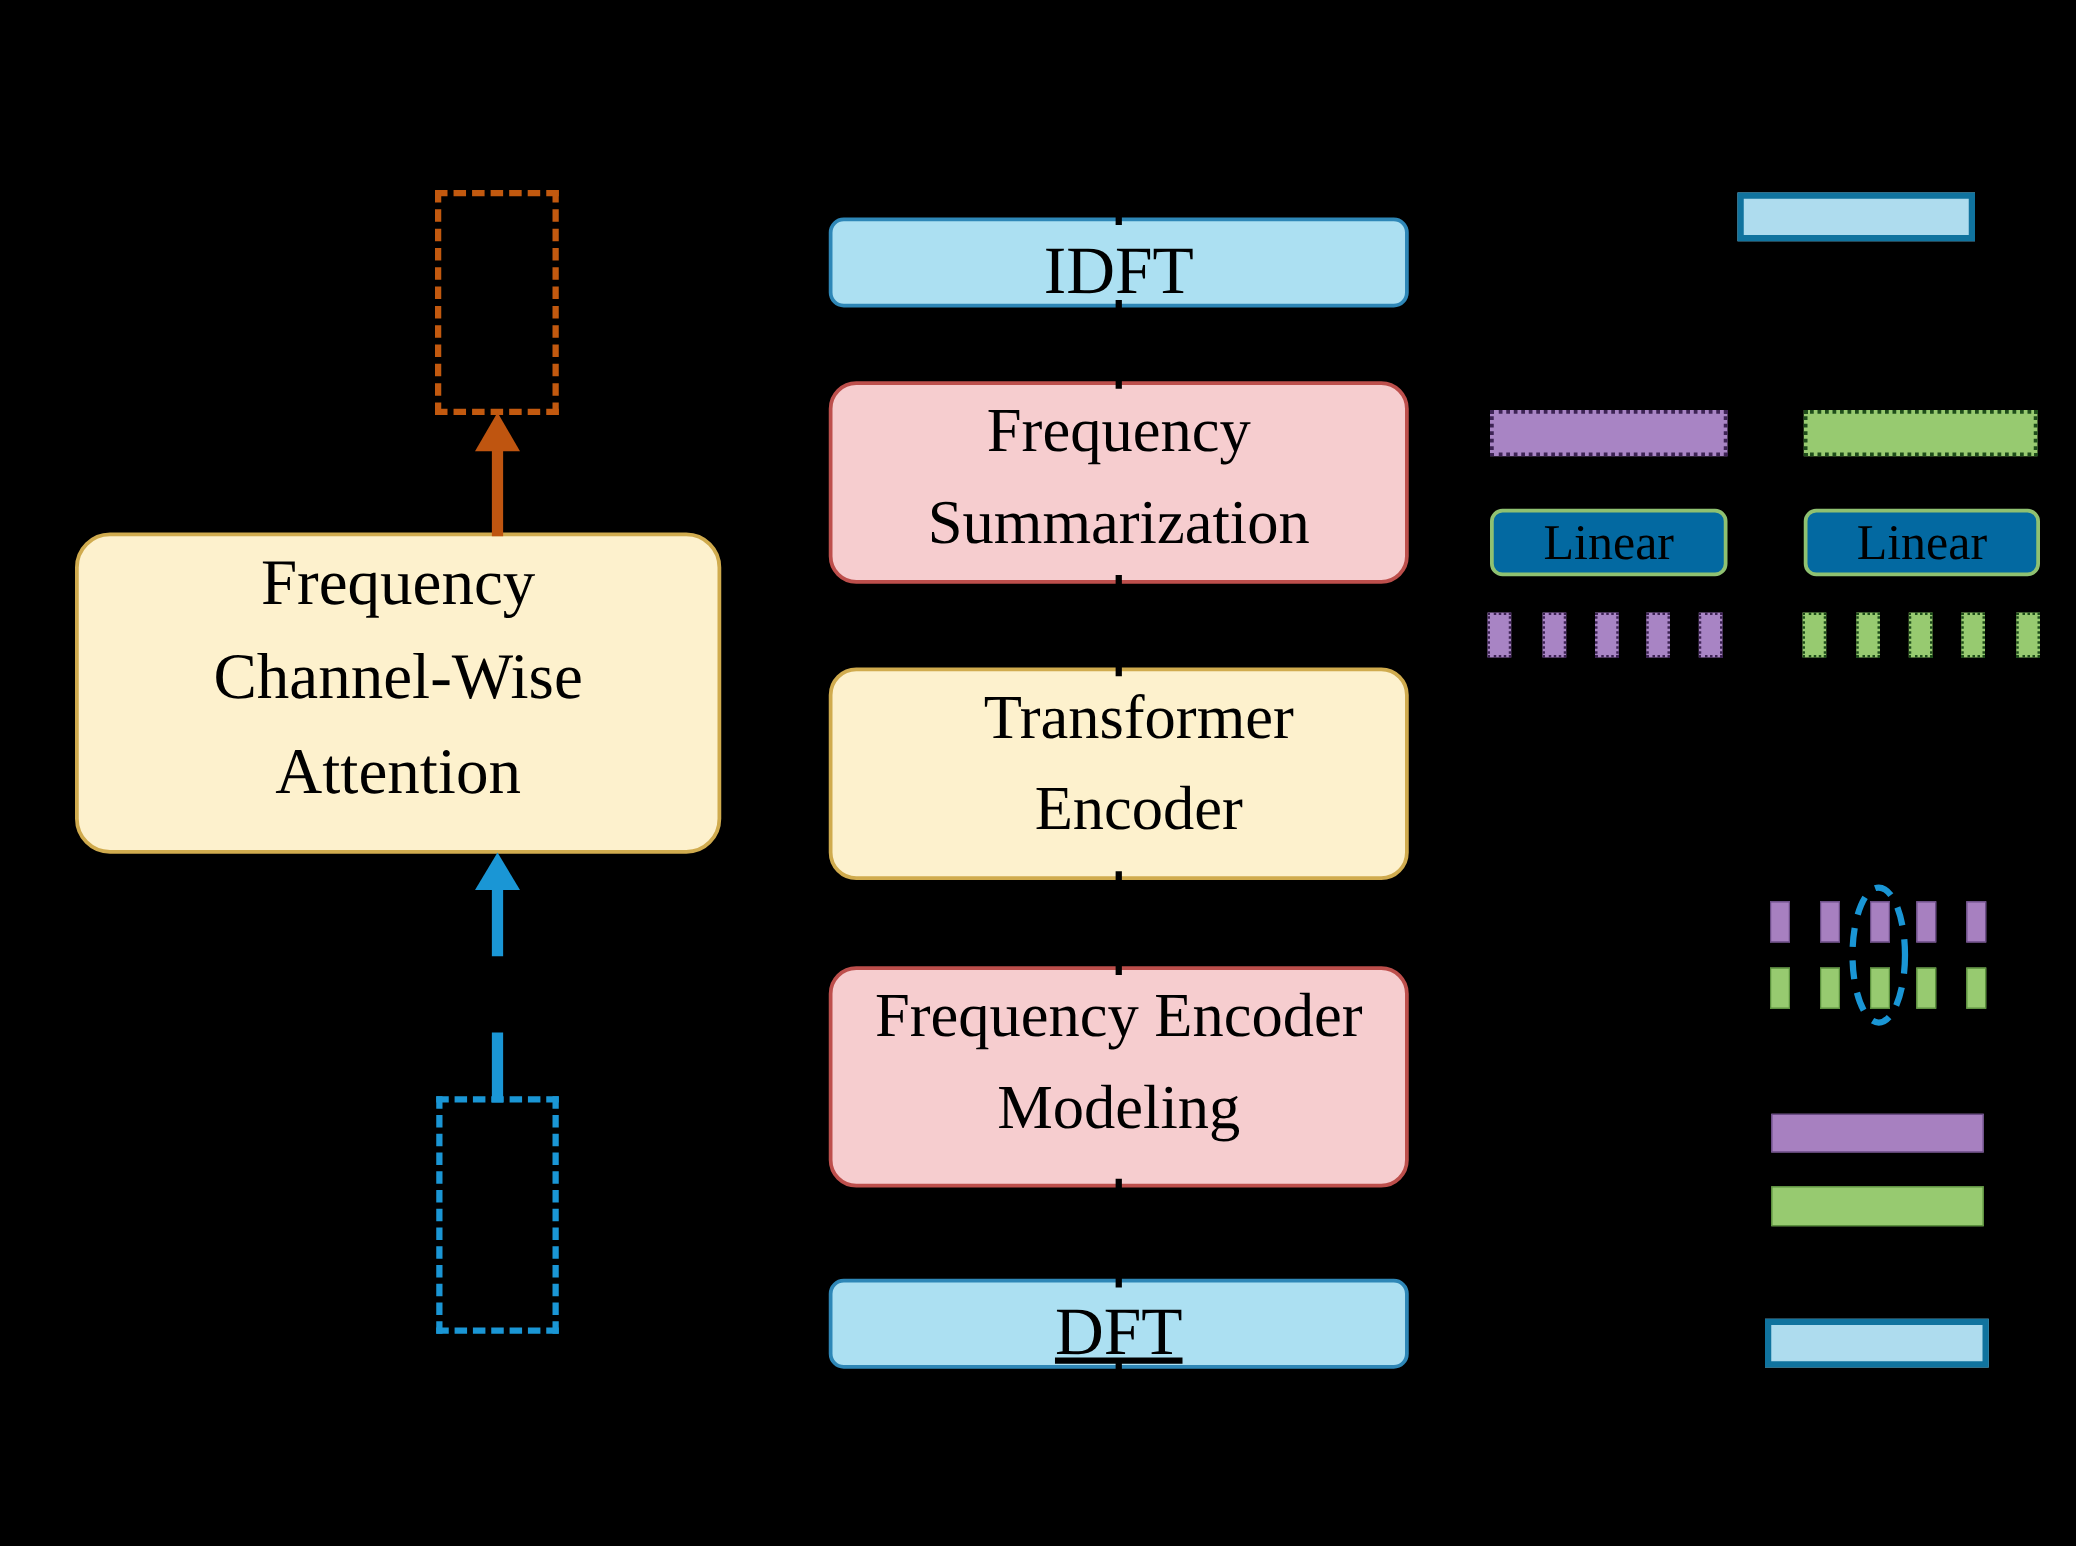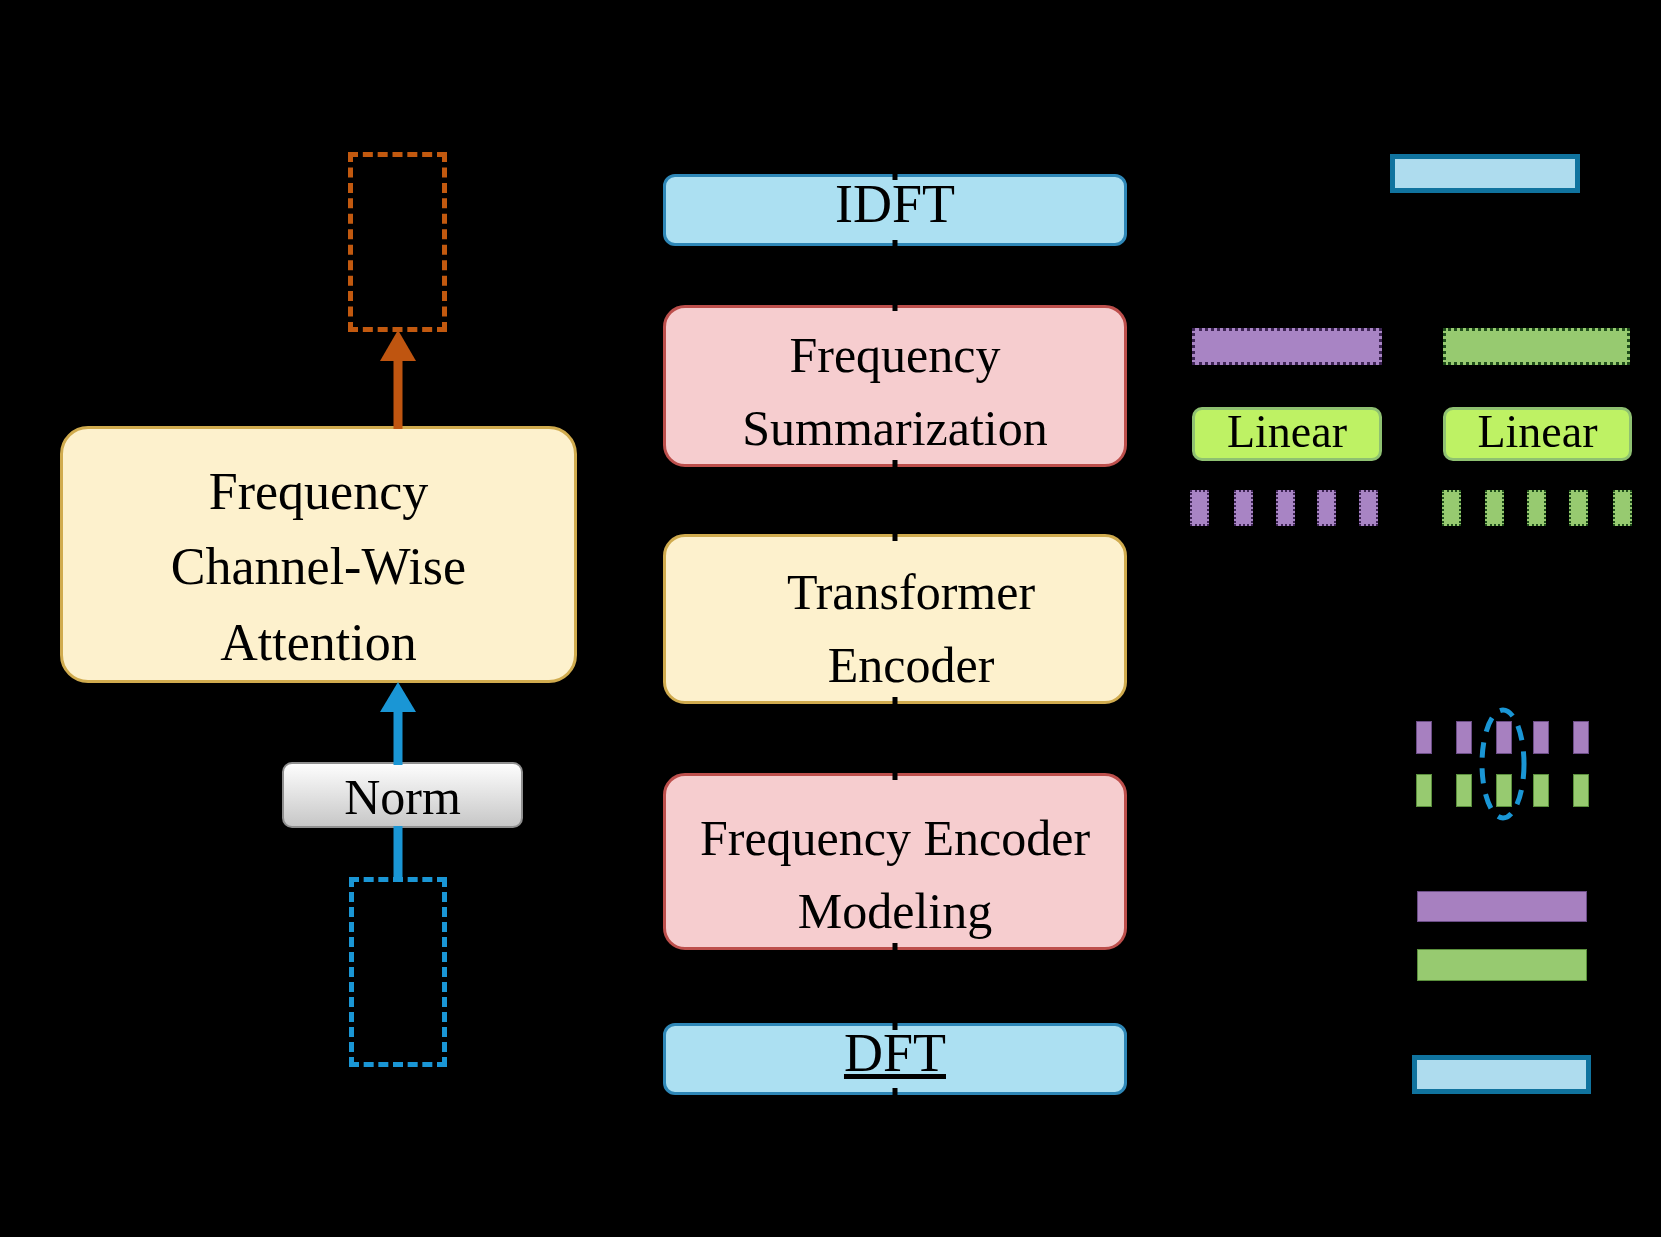--- a/index.html
+++ b/index.html
@@ -8,21 +8,21 @@
     position: relative;
     width: 1661px;
     height: 1237px;
     background: #000;
     overflow: hidden;
     font-family: "Liberation Serif", "DejaVu Serif", serif;
     color: #000;
   }
   .abs { position: absolute; }
   .lbl { white-space: pre-line; text-align: center; }
-  .flexc { display:flex; align-items:flex-end; justify-content:center; }
+  .flexc { display:flex; align-items:flex-start; justify-content:center; }
 
   
   .orange-dashed {
     left:348px; top:152px; width:99px; height:180px;
     border:5px dashed #c2590f;
   }
   .attention-box {
     left:60px; top:426px; width:517px; height:257px;
     background:#fdf1cd; border:3px solid #d0ab4e; border-radius:28px;
     font-size:52px; line-height:1.45;
@@ -57,22 +57,22 @@
   .purple-dotted-bar {
     left:1192px; top:328px; width:190px; height:37px;
     background:#a884c4; border:3px dotted #3d2354;
   }
   .green-dotted-bar {
     left:1443px; top:328px; width:187px; height:37px;
     background:#97ca70; border:3px dotted #1e4d1a;
   }
   .linear-box {
     top:407px; height:54px;
-    background:#bef264; border:3px solid #8fc171; border-radius:10px;
-    font-size:46px;
+    background:#0369a1; border:3px solid #8fc171; border-radius:10px;
+    font-size:40px;
   }
   .linear-l { left:1192px; width:190px; }
   .linear-r { left:1443px; width:189px; }
 
   .sq { position:absolute; width:19px; height:36px; top:490px; }
   .sq-purple { background:#a884c4; border:2px dotted #3d2354; }
   .sq-green  { background:#97ca70; border:2px dotted #1e4d1a; }
 
   .tok { position:absolute; width:16px; height:33px; }
   .tok-purple { background:#a780c0; border:1px solid #6b4d86; }
@@ -95,23 +95,20 @@
 <div id="canvas">
 
   <div class="abs orange-dashed"></div>
 
   <div class="abs attention-box flexc">
     <div class="lbl">Frequency
 Channel-Wise
 Attention</div>
   </div>
 
-  <div class="abs norm-box flexc">
-    <div class="lbl">Norm</div>
-  </div>
 
   <div class="abs blue-dashed"></div>
 
   <div class="abs pipe pipe-blue pipe-idft flexc">
     <div class="lbl">IDFT</div>
   </div>
   <div class="abs pipe pipe-pink pipe-fs flexc">
     <div class="lbl">Frequency
 Summarization</div>
   </div>

